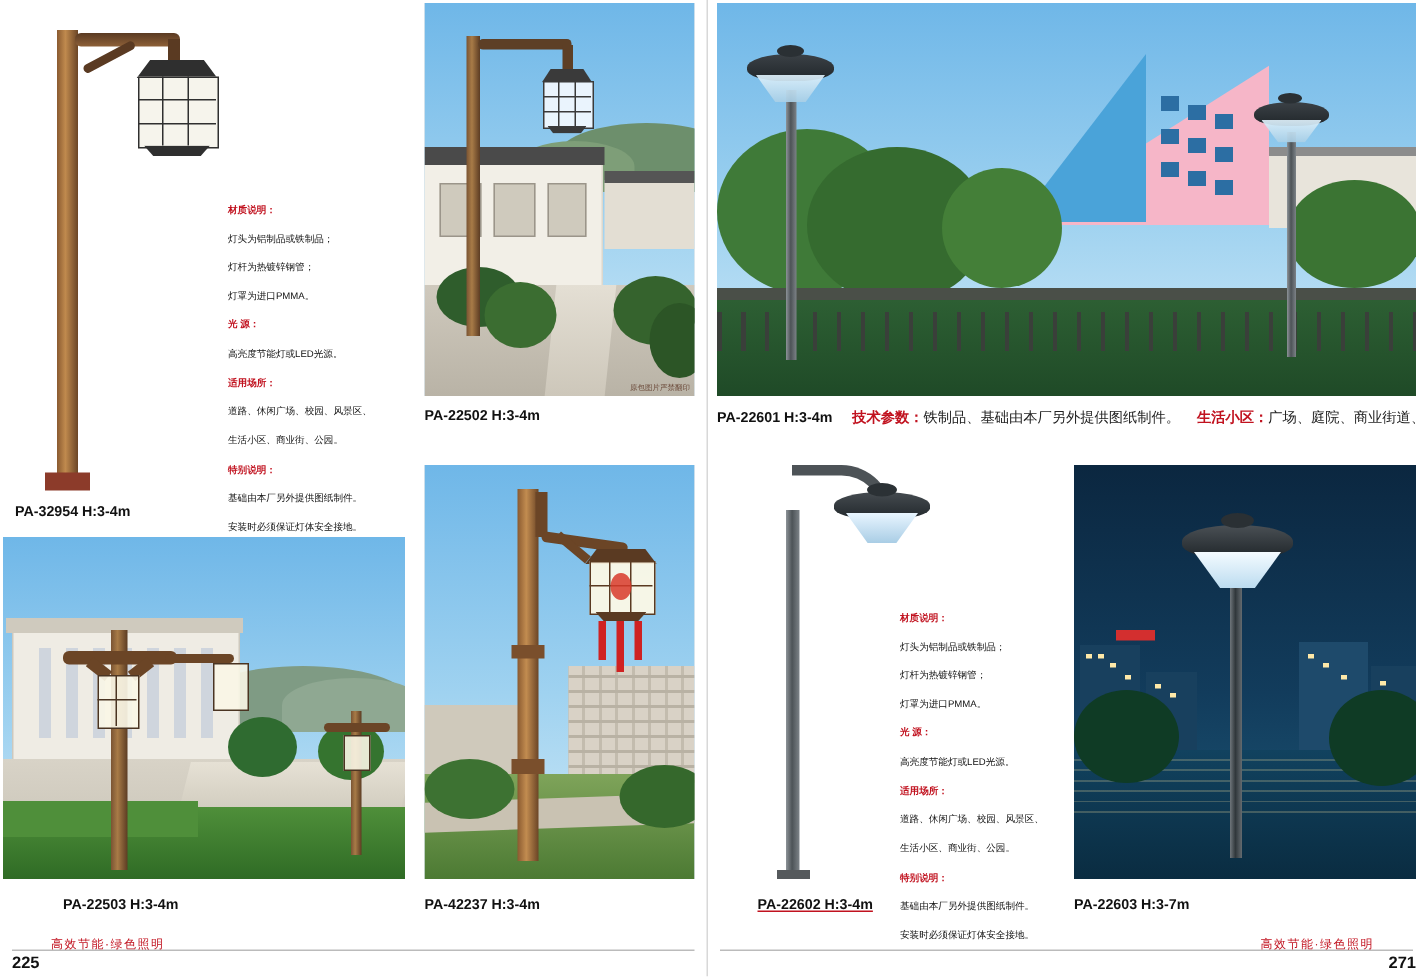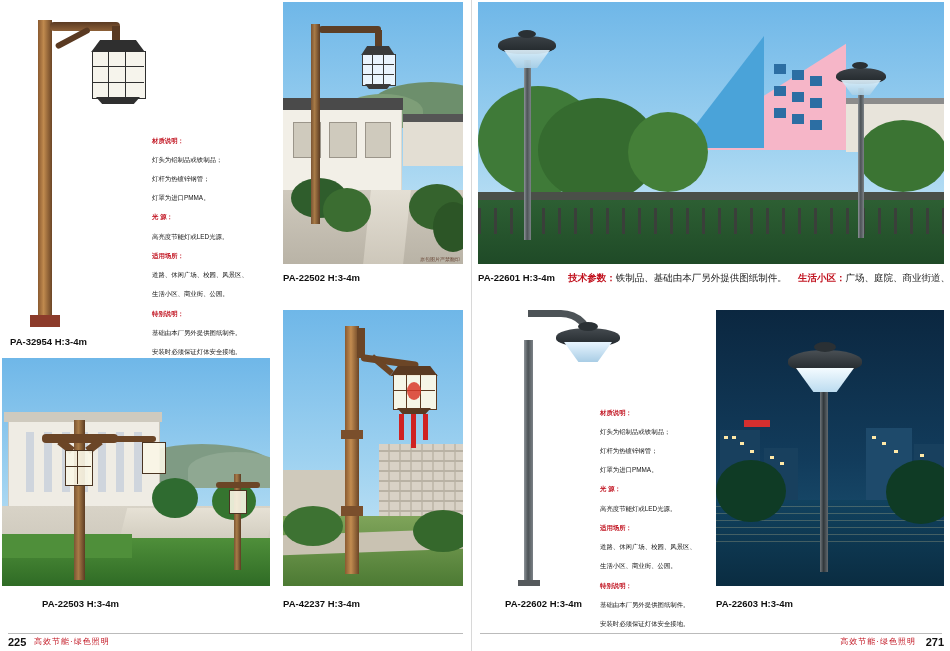--- a/index.html
+++ b/index.html
@@ -22,21 +22,21 @@
   .cap .h{color:#111;font-weight:bold;}
   .cap .tech{color:#c1121f;}
   .cap .techtxt{color:#222;font-weight:normal;}
 
   
   .spec{position:absolute;font-size:6.4px;line-height:1.5;color:#111;white-space:pre-line;}
 
   
   .footbar{position:absolute;bottom:0;left:0;width:950px;height:26px;}
   .pgnum{position:absolute;bottom:3px;font-size:11px;font-weight:bold;color:#111;}
-  .ftxt{position:absolute;bottom:4px;font-size:8px;color:#c1121f;letter-spacing:1px;margin-top:40px;}
+  .ftxt{position:absolute;bottom:16px;font-size:8px;color:#c1121f;letter-spacing:1px;margin-top:40px;}
   .fline{position:absolute;bottom:17px;height:1px;background:#bbb;}
 
   
   .grad-sky{background:linear-gradient(#6fb7e8 0%,#9fd2f0 55%,#cfe9f7 100%);}
   .ground-green{position:absolute;left:0;bottom:0;width:100%;background:linear-gradient(#4f8f3a,#2f6b25);}
   .pole{position:absolute;background:#6b4a2e;}
   .pole-grey{position:absolute;background:linear-gradient(90deg,#8d9398,#4d5357 45%,#7c8287);}
   .lanternbox{position:absolute;border:1.2px solid #3b3b3b;background:rgba(255,255,250,.88);}
   .arm{position:absolute;background:#6b4a2e;}
   
@@ -260,21 +260,21 @@
   <div class="photo" style="left:478px;top:300px;width:230px;height:286px;background:#ffffff;">
     <div class="pole-grey" style="left:46px;top:40px;width:9px;height:244px;"></div>
     <div style="position:absolute;left:40px;top:280px;width:22px;height:8px;background:#55595c;"></div>
 
     <div style="position:absolute;left:50px;top:10px;width:60px;height:34px;border-top:7px solid #4d5357;border-right:7px solid #4d5357;border-radius:0 34px 0 0;"></div>
 
     <div style="position:absolute;left:78px;top:28px;width:64px;height:18px;border-radius:50% 50% 40% 40%;background:linear-gradient(#454b50,#22282c);"></div>
     <div style="position:absolute;left:86px;top:42px;width:48px;height:20px;background:linear-gradient(#e8f5ff,#a9cde5);clip-path:polygon(0 0,100% 0,70% 100%,30% 100%);"></div>
     <div style="position:absolute;left:100px;top:22px;width:20px;height:9px;border-radius:50%;background:#2b3135;"></div>
   </div>
-  <div class="cap" style="left:505px;top:598px;">
+  <div class="cap" style="left:505px;top:598px;text-decoration:underline;">
     <span class="h">PA-22602 H:3-4m</span>
   </div>
 
   <div class="spec" style="left:600px;top:398px;width:112px;">
     <span style="color:#c1121f;font-weight:bold;">材质说明：</span><br>
     <span>灯头为铝制品或铁制品；</span><br>
     <span>灯杆为热镀锌钢管；</span><br>
     <span>灯罩为进口PMMA。</span><br>
     <span style="color:#c1121f;font-weight:bold;">光    源：</span><br>
     <span>高亮度节能灯或LED光源。</span><br>
@@ -312,21 +312,21 @@
 
     <div class="bush" style="left:0px;top:150px;width:70px;height:62px;background:#0f3b25;"></div>
     <div class="bush" style="left:170px;top:150px;width:70px;height:64px;background:#0f3b25;"></div>
 
     <div class="pole-grey" style="left:104px;top:72px;width:8px;height:190px;background:linear-gradient(90deg,#6f767b,#30373b 45%,#646b70);"></div>
     <div style="position:absolute;left:72px;top:40px;width:74px;height:22px;border-radius:50% 50% 40% 40%;background:linear-gradient(#4a5055,#20262a);"></div>
     <div style="position:absolute;left:80px;top:58px;width:58px;height:24px;background:linear-gradient(#f4fbff,#bcdcf0);clip-path:polygon(0 0,100% 0,70% 100%,30% 100%);"></div>
     <div style="position:absolute;left:98px;top:32px;width:22px;height:10px;border-radius:50%;background:#2a3034;"></div>
   </div>
   <div class="cap" style="left:716px;top:598px;">
-    <span class="h">PA-22603 H:3-4m</span>
+    <span class="h">PA-22603 H:3-7m</span>
   </div>
 
   <div class="footbar">
     <div class="fline" style="left:8px;width:455px;"></div>
     <div class="fline" style="left:480px;width:462px;"></div>
 
     <div class="pgnum" style="left:8px;">225</div>
     <div class="ftxt" style="left:34px;">高效节能·绿色照明</div>
 
     <div class="ftxt" style="right:34px;">高效节能·绿色照明</div>

